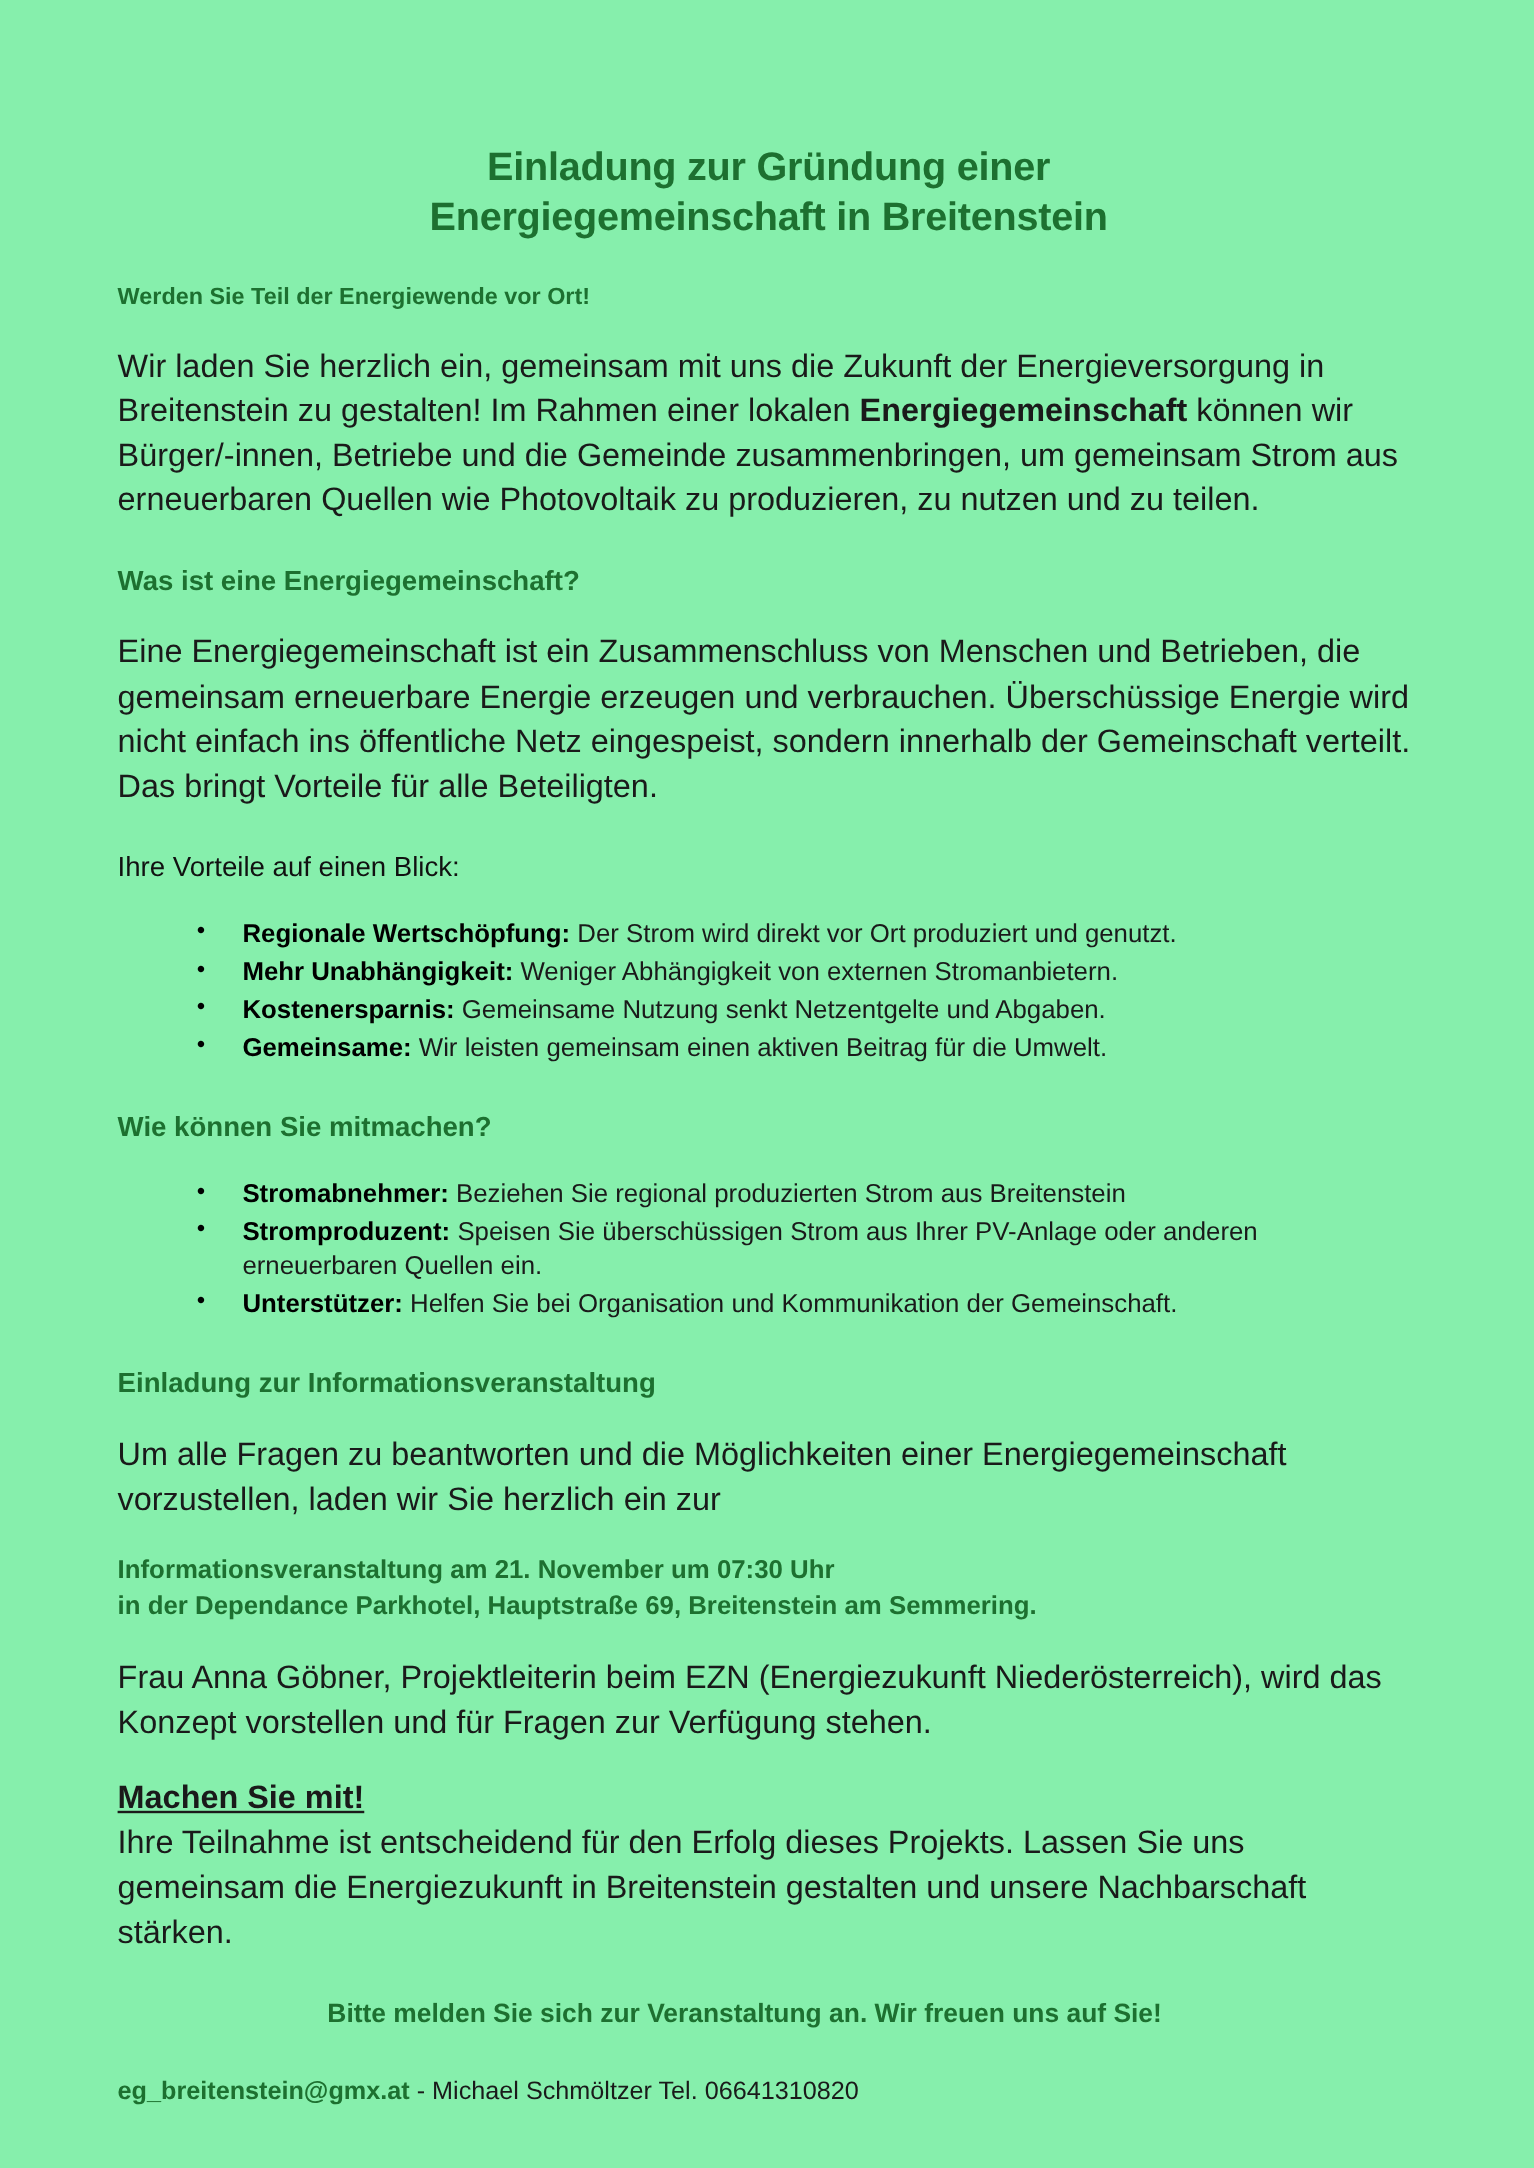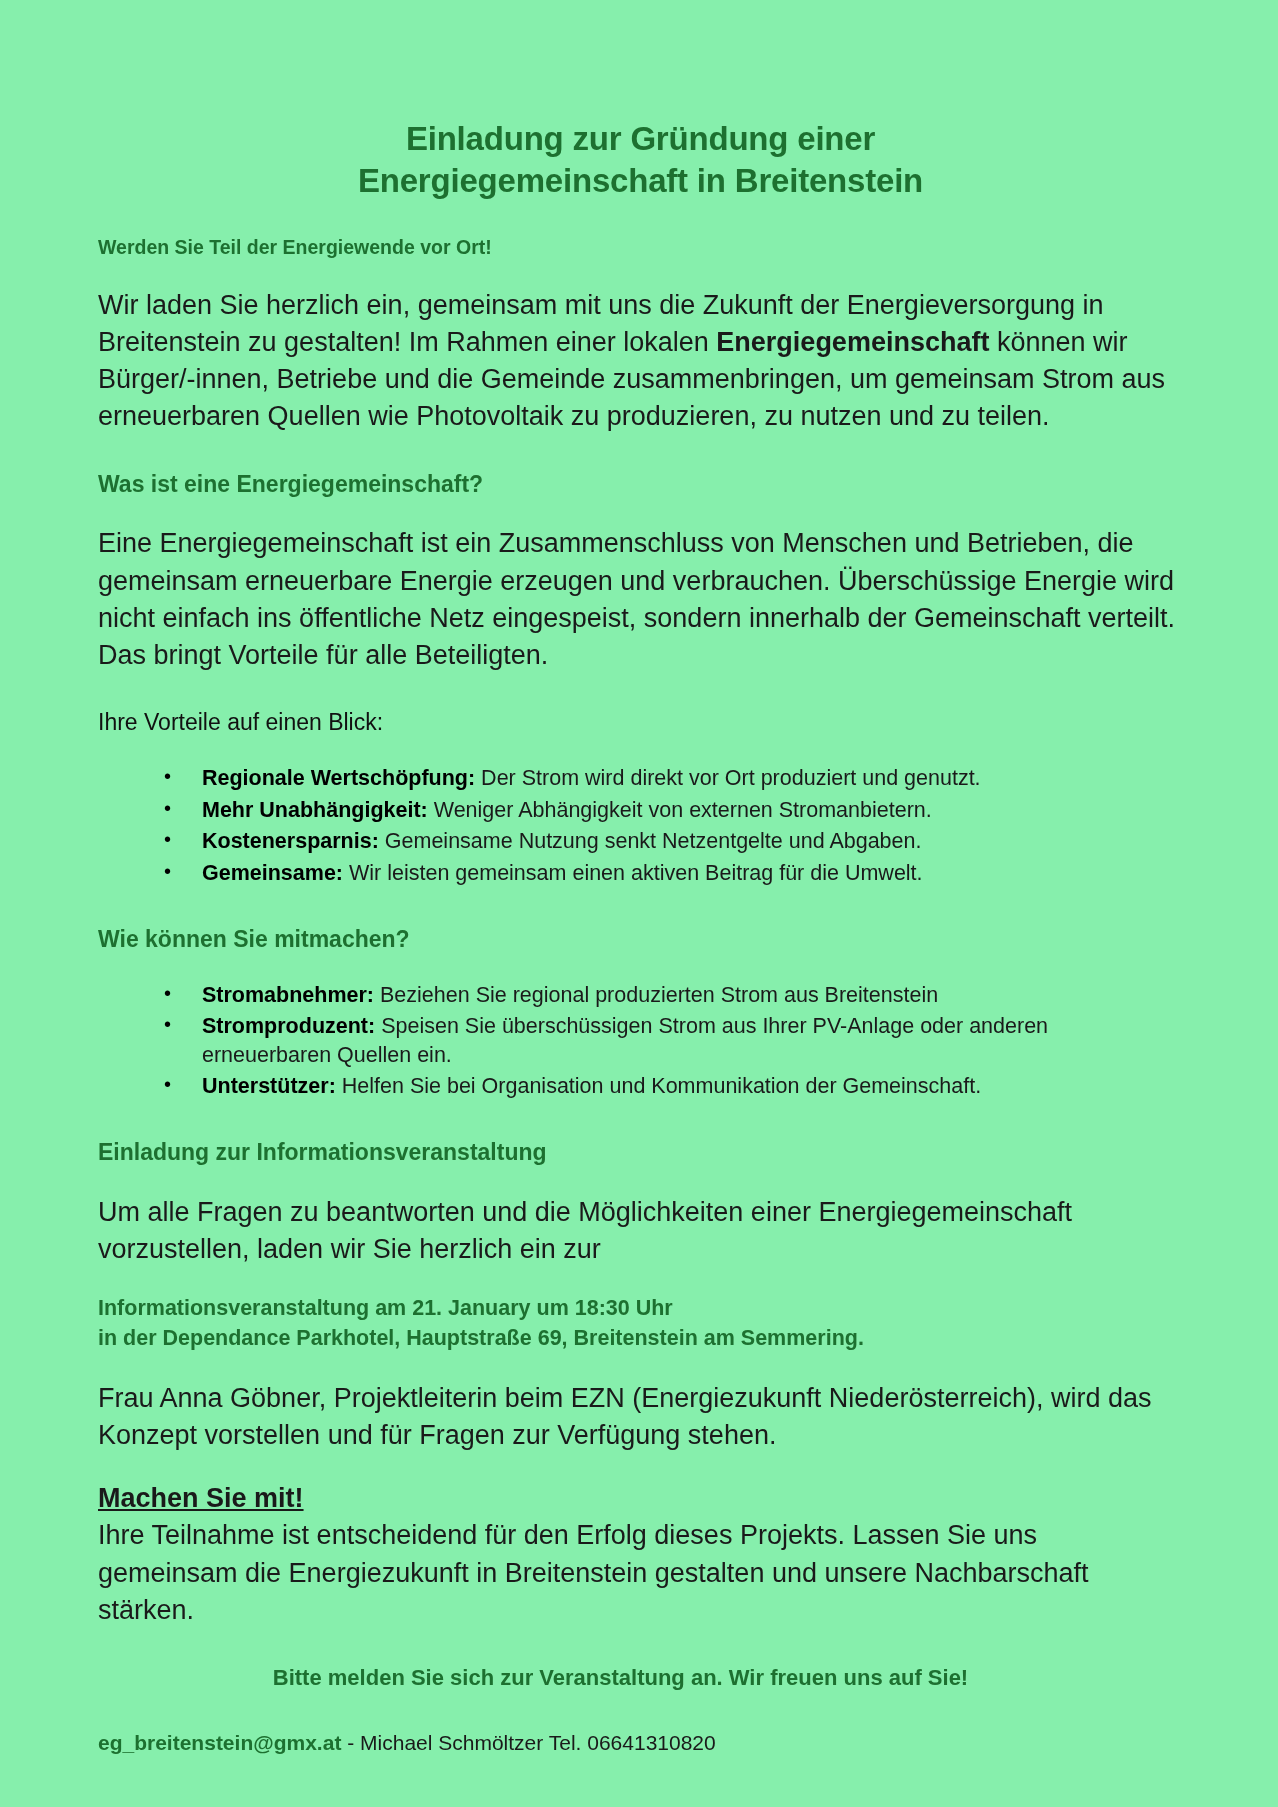--- a/index.html
+++ b/index.html
@@ -181,21 +181,21 @@
 
   <h2 class="section-green">Einladung zur Informationsveranstaltung</h2>
 
   <div class="spacer-md"></div>
 
   <p class="body">Um alle Fragen zu beantworten und die Möglichkeiten einer Energiegemeinschaft vorzustellen, laden wir Sie herzlich ein zur</p>
 
   <div class="spacer-md"></div>
 
   <div class="event-block">
-    <span class="line">Informationsveranstaltung am 21. January um 18:30 Uhr</span>
+    <span class="line">Informationsveranstaltung am 21. November um 07:30 Uhr</span>
     <span class="line">in der Dependance Parkhotel, Hauptstraße 69, Breitenstein am Semmering.</span>
   </div>
 
   <div class="spacer-md"></div>
 
   <p class="body">Frau Anna Göbner, Projektleiterin beim EZN (Energiezukunft Niederösterreich), wird das Konzept vorstellen und für Fragen zur Verfügung stehen.</p>
 
   <div class="spacer-md"></div>
 
   <p class="body green-bold">Machen Sie mit!</p>

